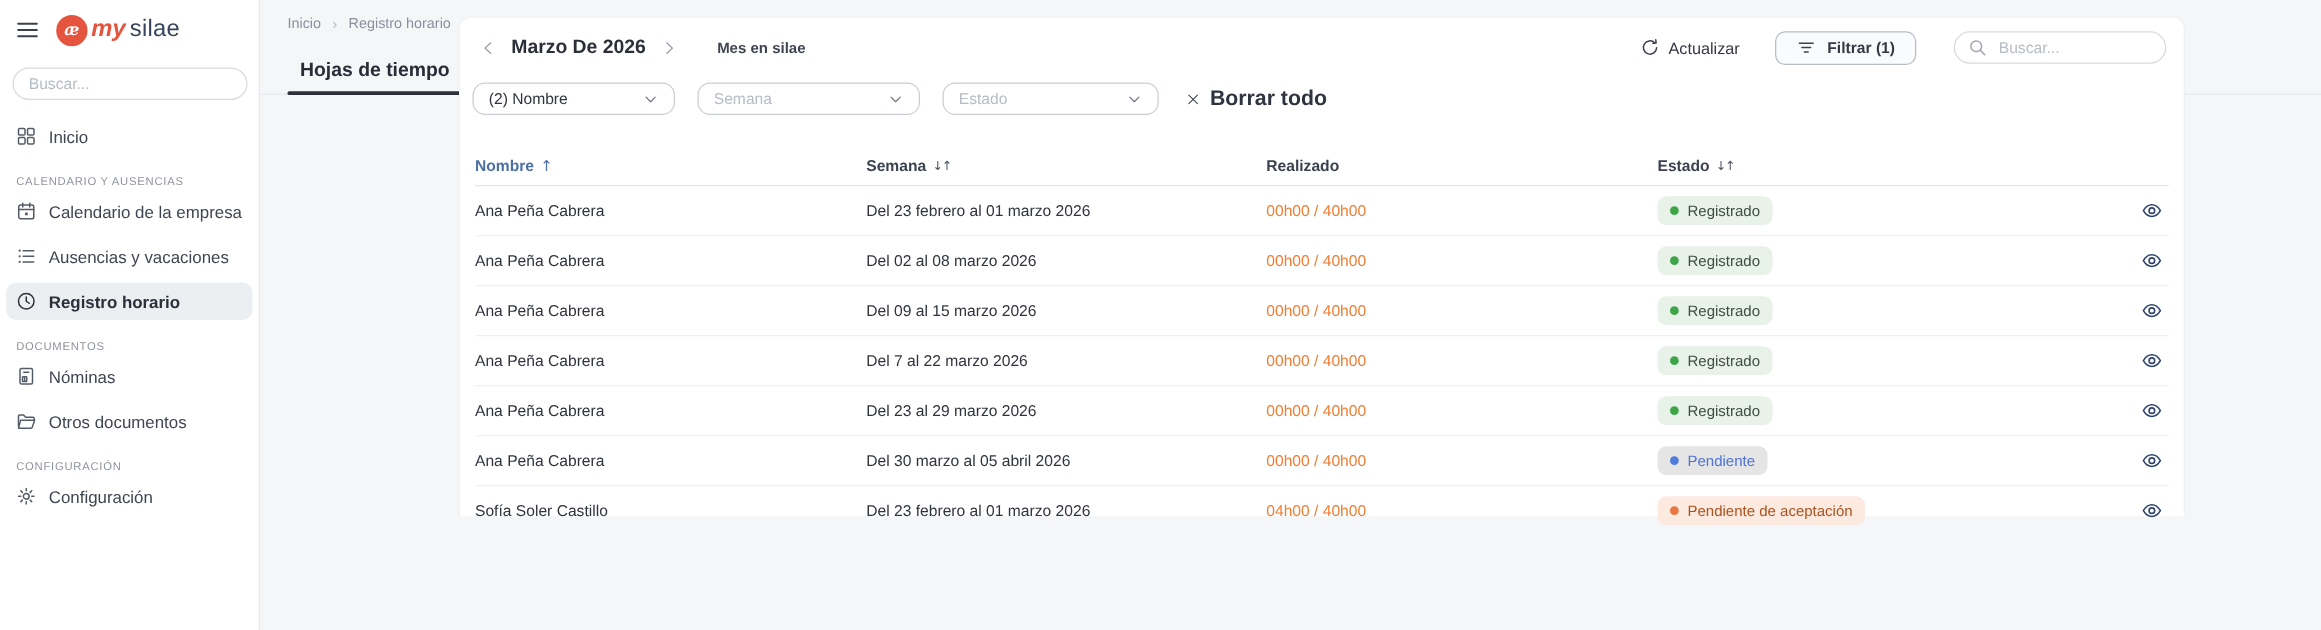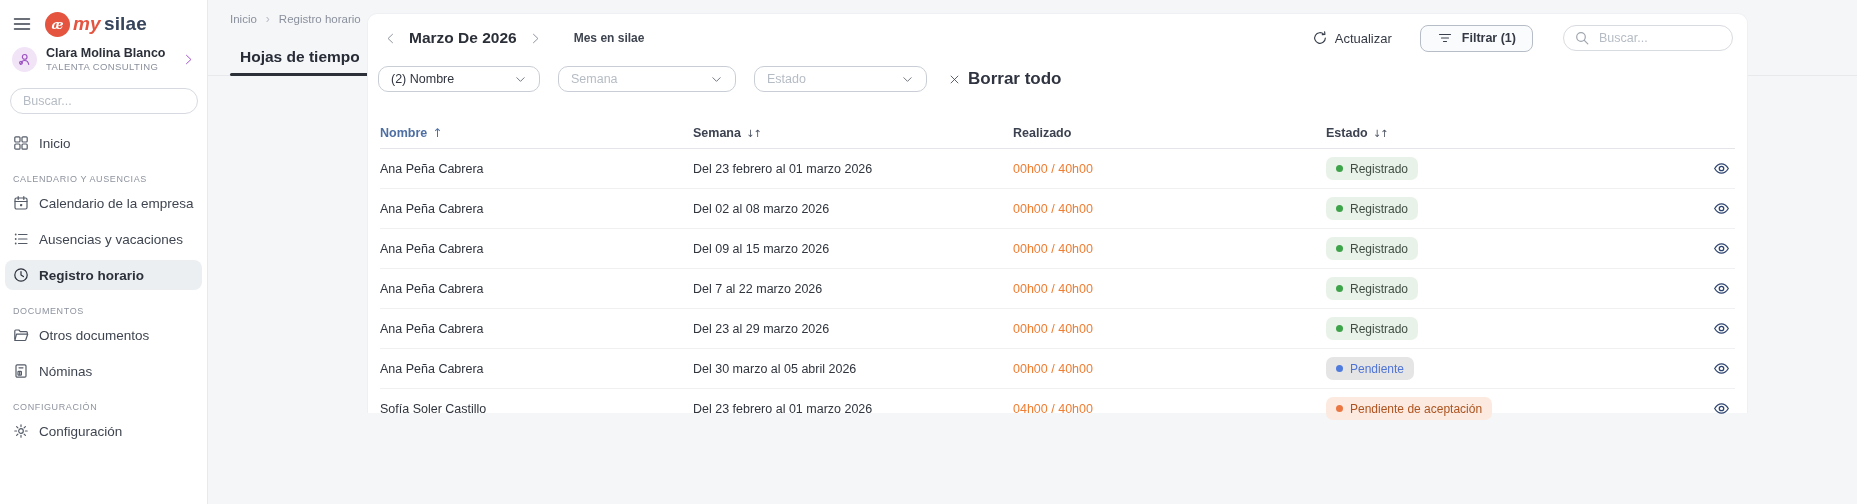--- a/index.html
+++ b/index.html
@@ -16,21 +16,21 @@
 
   
   .sidebar{width:208px;flex:none;background:#fff;border-right:1px solid #e7e9ed;box-sizing:border-box;padding-top:10px}
   .sb-top{display:flex;align-items:center;height:28px;padding:0 12px;gap:13px}
   .hamburger{color:#3a404c;cursor:pointer}
   .hamburger svg{width:20px;height:20px}
   .logo{display:flex;align-items:center;gap:3px}
   .logo-disc{width:25px;height:25px;border-radius:50%;background:#e4543f;color:#fff;display:flex;align-items:center;justify-content:center;
     font-size:13px;font-weight:700;font-style:italic;font-family:"DejaVu Serif",serif}
   .logo-my{color:#e4543f;font-weight:700;font-style:italic;font-size:19px;letter-spacing:.2px}
-  .logo-silae{color:#37455c;font-weight:700;font-size:19px;letter-spacing:.2px}
+  .logo-silae{color:#37455c;font-weight:400;font-size:19px;letter-spacing:.2px}
   .user-row{display:flex;align-items:center;gap:9px;margin:8px 12px 0;cursor:pointer}
   .avatar{width:25px;height:25px;border-radius:50%;background:#f1e4f7;color:#9a4fc0;display:flex;align-items:center;justify-content:center;flex:none}
   .avatar svg{width:15px;height:15px}
   .user-meta{min-width:0;flex:1}
   .user-name{font-size:12.5px;font-weight:700;color:#2b2f38;white-space:nowrap}
   .user-company{font-size:9.5px;color:#8a909c;letter-spacing:.4px;margin-top:1px;white-space:nowrap}
   .chev-user{color:#a14fc9;flex:none}
   .chev-user svg{width:13px;height:13px}
   .sb-search{display:block;box-sizing:border-box;margin:16px 10px 0;width:188px;height:26px;
     border:1px solid #d6dae0;border-radius:13px;padding:0 12px;font-size:12.5px;color:#3f4550;outline:none;background:#fff;
@@ -125,38 +125,20 @@
             <path d="M2 4h12M2 8h12M2 12h12" stroke-width="1.4"></path>
           </svg>
       </span>
       <div class="logo">
         <span class="logo-disc">æ</span>
         <span class="logo-my">my</span>
         <span class="logo-silae">silae</span>
       </div>
     </div>
 
-    <div class="user-row">
-      <span class="avatar ic">
-        <svg viewBox="0 0 16 16">
-            <circle cx="8.2" cy="5.2" r="2.5"></circle>
-            <path d="M3.9 13.3c.6-2.9 2.3-4.2 4.3-4.2s3.7 1.3 4.3 4.2"></path>
-            <circle cx="4.3" cy="11.4" r="1.5"></circle>
-          </svg>
-      </span>
-      <div class="user-meta">
-        <div class="user-name">Clara Molina Blanco</div>
-        <div class="user-company">TALENTA CONSULTING</div>
-      </div>
-      <span class="chev-user ic">
-        <svg viewBox="0 0 16 16">
-            <path d="M5.5 2.8L11 8l-5.5 5.2" stroke-width="1.6"></path>
-          </svg>
-      </span>
-    </div>
 
     <input class="sb-search" type="text" placeholder="Buscar..." style="">
 
     <nav class="sb-nav" id="sb-nav">
         <div class="sb-item">
           <span class="ic">
             <svg viewBox="0 0 16 16">
               <rect x="1.8" y="1.8" width="5.2" height="5.2" rx="1"></rect>
               <rect x="1.8" y="9" width="5.2" height="5.2" rx="1"></rect>
               <rect x="9" y="1.8" width="5.2" height="5.2" rx="1"></rect>
@@ -193,36 +175,36 @@
               <circle cx="8" cy="8" r="6.2"></circle>
               <path d="M8 4.6V8l2.4 1.6"></path>
             </svg>
           </span>
           <span>Registro horario</span>
         </div>
         <div class="sb-section">DOCUMENTOS</div>
         <div class="sb-item">
           <span class="ic">
             <svg viewBox="0 0 16 16">
-              <path d="M1.8 12V3.9c0-.5.4-.9.9-.9h3.2l1.4 1.7h6.1c.5 0 .9.4.9.9v1.1"></path>
-              <path d="M3.5 7.2h11.2l-1.9 5.6c-.1.4-.5.7-.9.7H1.8l1.7-6.3z"></path>
-            </svg>
-          </span>
-          <span>Otros documentos</span>
-        </div>
-        <div class="sb-item">
-          <span class="ic">
-            <svg viewBox="0 0 16 16">
               <rect x="3" y="1.8" width="10" height="12.4" rx="1.2"></rect>
               <path d="M6 4.8h4"></path>
               <rect x="5" y="8.4" width="3.4" height="3.8" rx="0.5"></rect>
               <path d="M6.7 9.2v2.2"></path>
             </svg>
           </span>
           <span>Nóminas</span>
+        </div>
+        <div class="sb-item">
+          <span class="ic">
+            <svg viewBox="0 0 16 16">
+              <path d="M1.8 12V3.9c0-.5.4-.9.9-.9h3.2l1.4 1.7h6.1c.5 0 .9.4.9.9v1.1"></path>
+              <path d="M3.5 7.2h11.2l-1.9 5.6c-.1.4-.5.7-.9.7H1.8l1.7-6.3z"></path>
+            </svg>
+          </span>
+          <span>Otros documentos</span>
         </div>
         <div class="sb-section">CONFIGURACIÓN</div>
         <div class="sb-item">
           <span class="ic">
             <svg viewBox="0 0 16 16">
               <circle cx="8" cy="8" r="2.3"></circle>
               <path d="M8 1.8v1.8M8 12.4v1.8M1.8 8h1.8M12.4 8h1.8M3.6 3.6l1.3 1.3M11.1 11.1l1.3 1.3M12.4 3.6l-1.3 1.3M4.9 11.1l-1.3 1.3"></path>
             </svg>
           </span>
           <span>Configuración</span>

